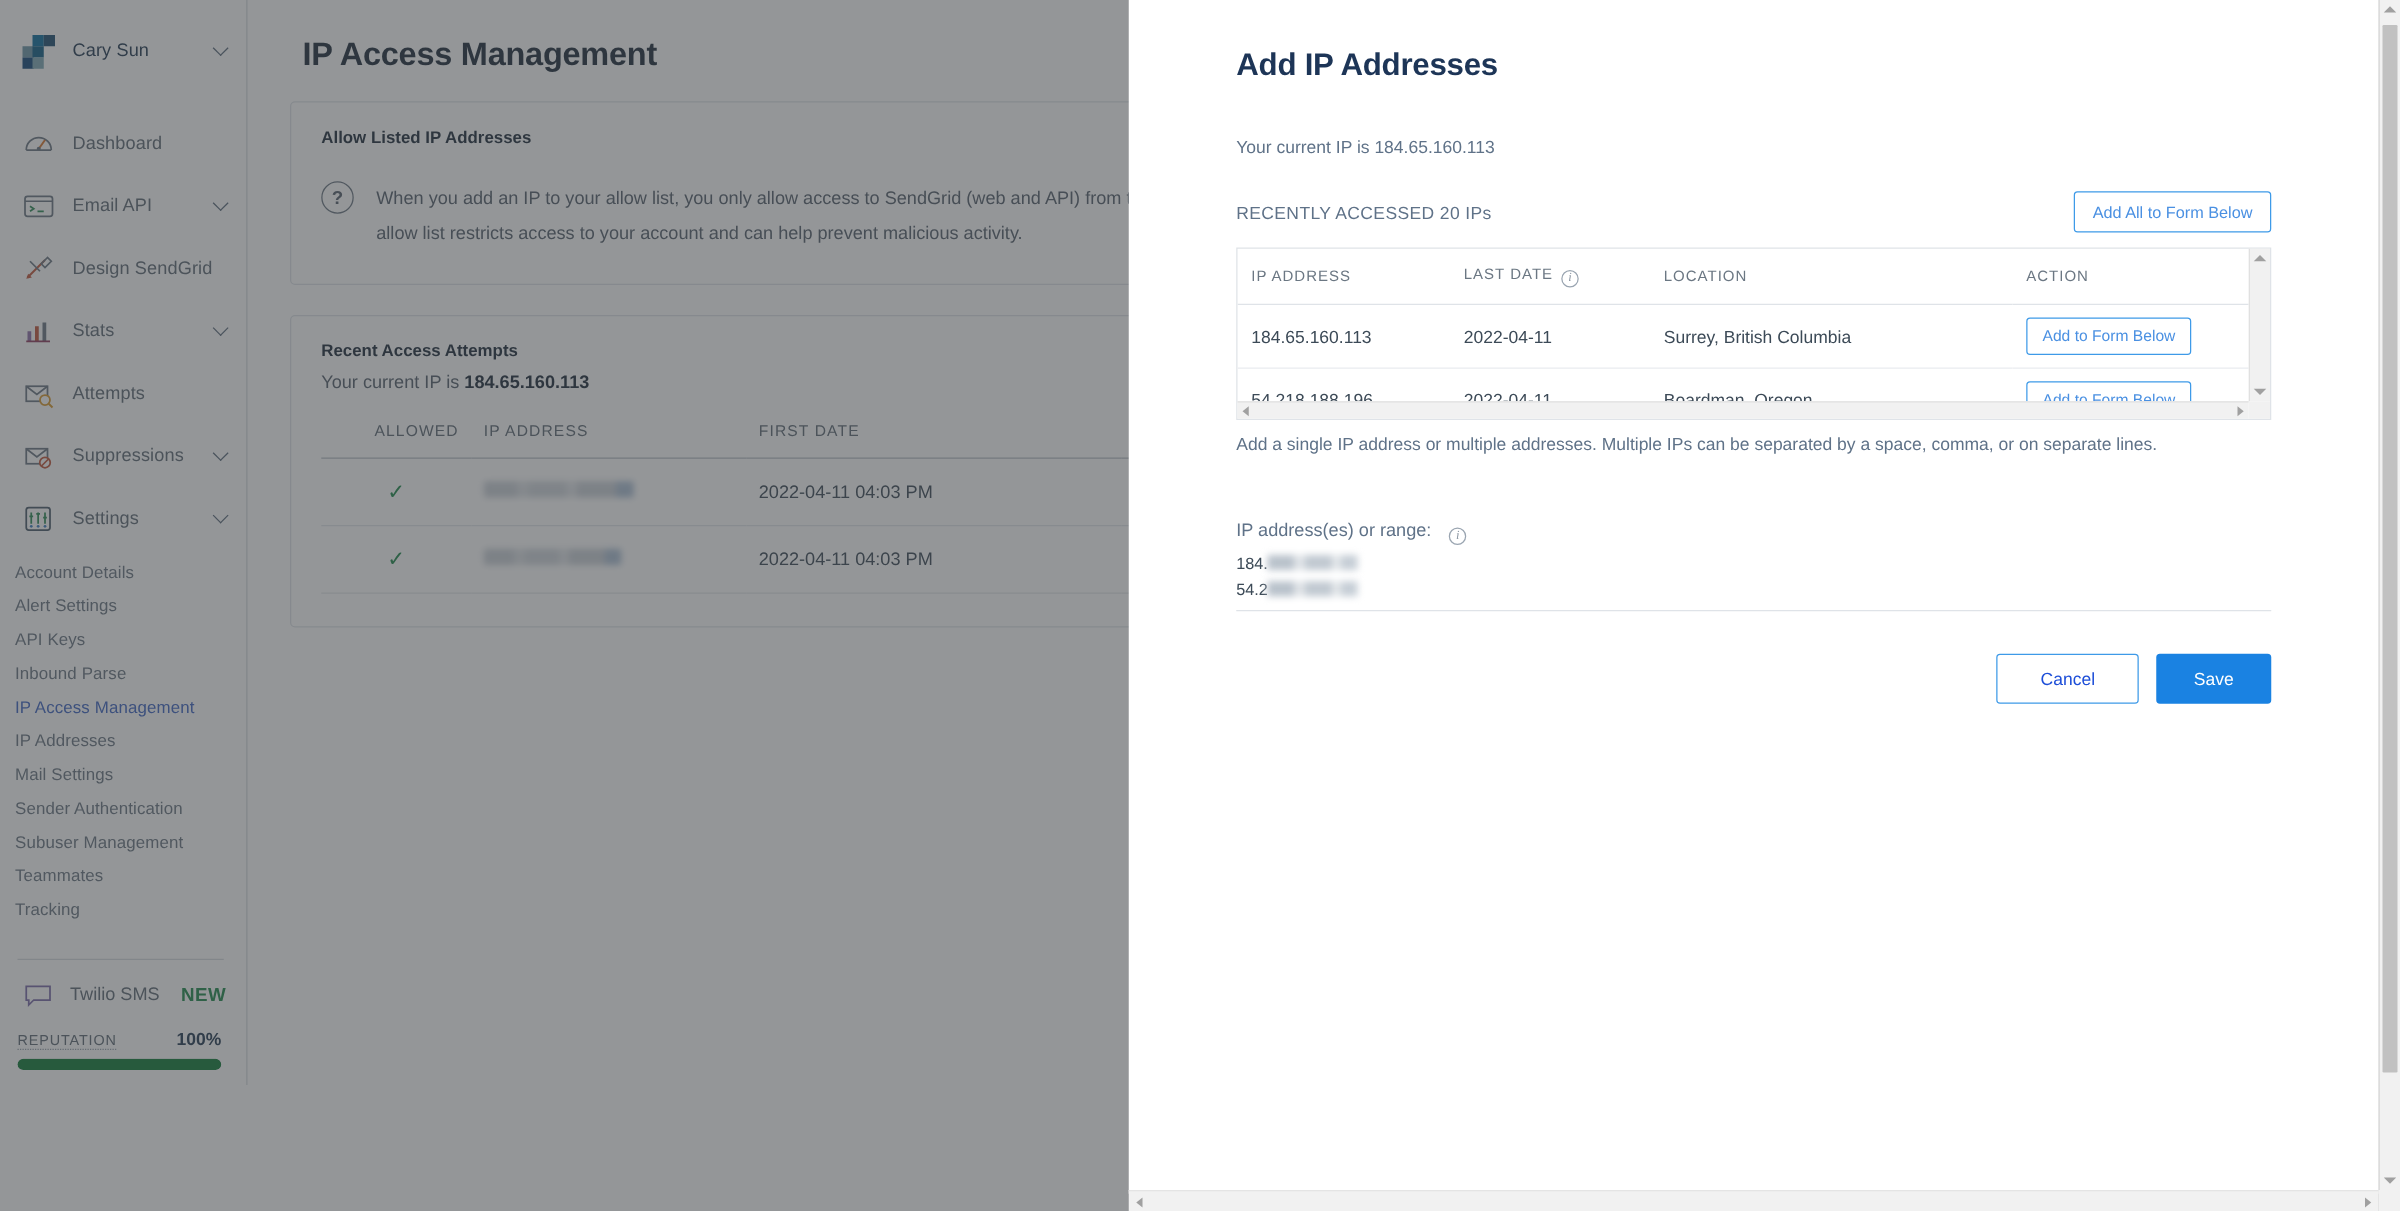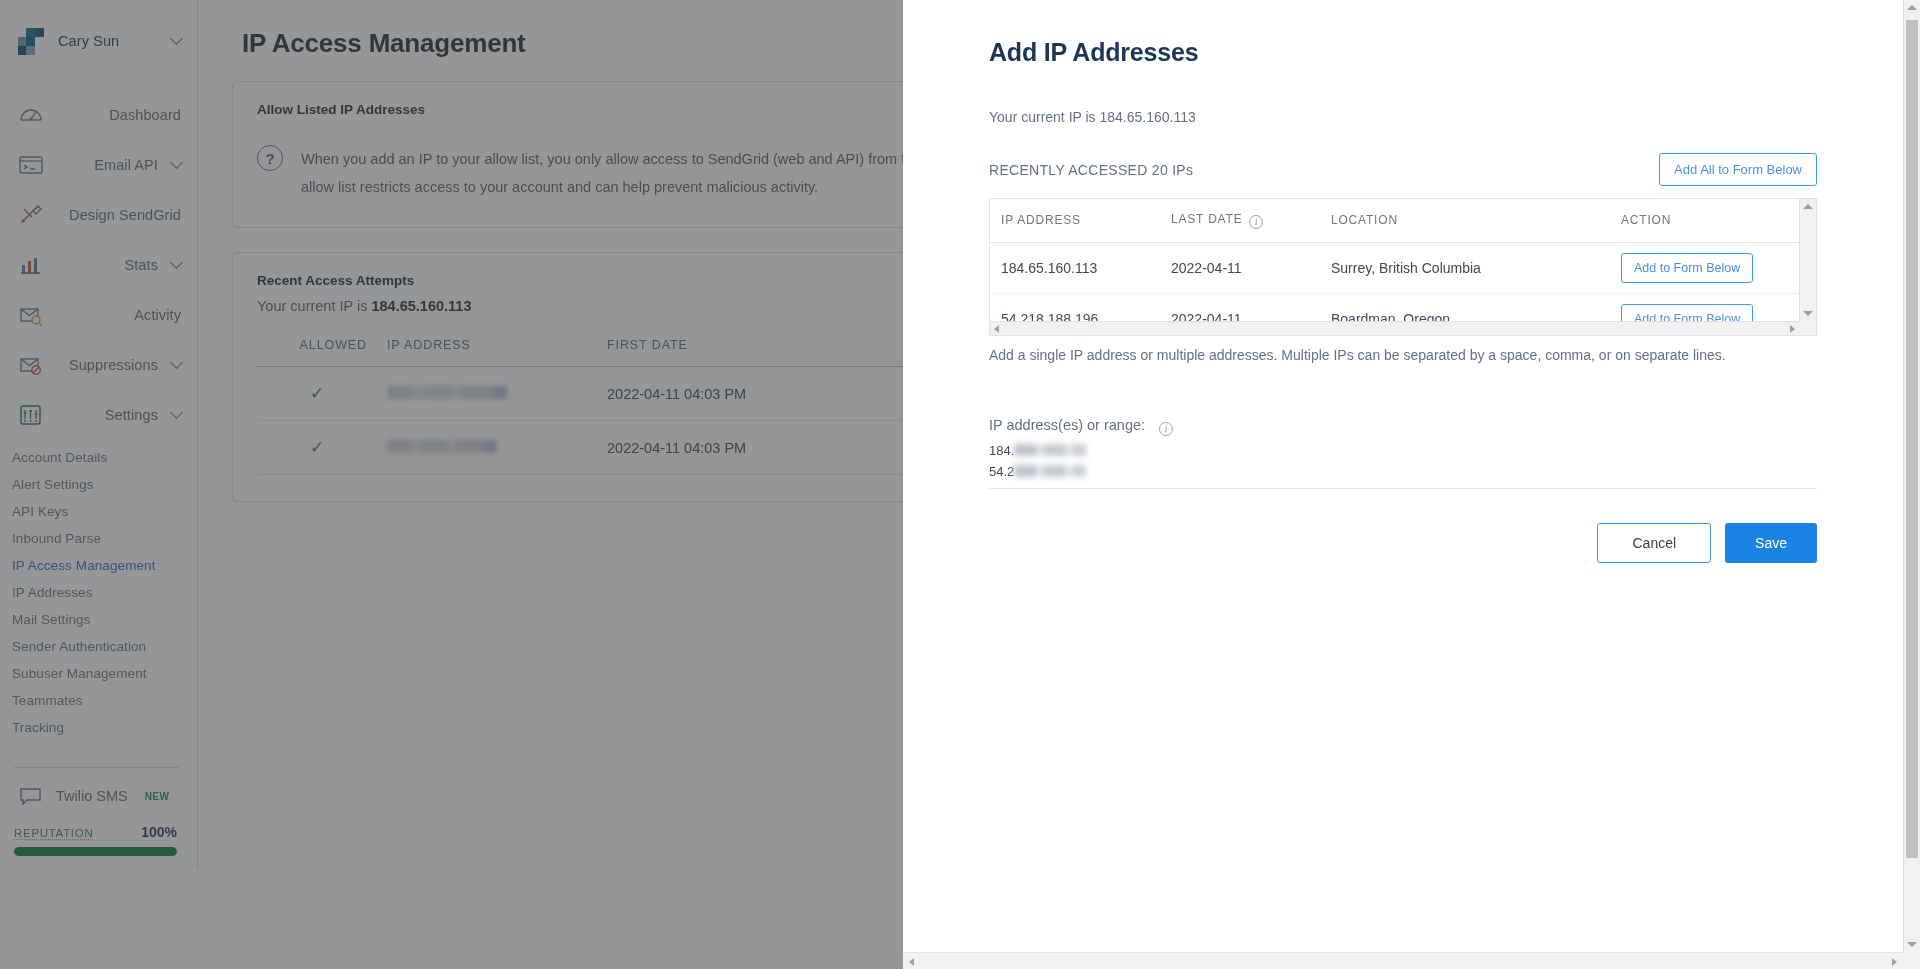--- a/index.html
+++ b/index.html
@@ -28,37 +28,37 @@
   .acct-logo { width: 26px; height: 26px; position: relative; flex: 0 0 26px; }
   .acct-logo i { position: absolute; display: block; }
   .acct-name { font-size: 14.5px; color: #243b53; flex: 1; letter-spacing: .1px; }
   .chev {
     width: 9px; height: 9px; border-right: 1.6px solid #5b6b7c; border-bottom: 1.6px solid #5b6b7c;
     transform: rotate(45deg); margin-top: -5px; flex: 0 0 9px;
   }
   .nav-top { margin-top: 22px; }
   .nav-item {
     display: flex; align-items: center; gap: 14px;
-    padding: 12px 16px 12px 18px; cursor: pointer; text-align: right;
+    padding: 12px 16px 12px 18px; cursor: pointer;
   }
   .nav-ico { width: 26px; height: 26px; flex: 0 0 26px; position: relative; }
   .nav-label { font-size: 14.5px; color: #5f6b76; flex: 1; letter-spacing: .1px; }
 
   .sub-list { margin-top: 4px; padding-bottom: 10px; }
   .sub-item {
     font-size: 13.5px; color: #6b7783; padding: 6px 16px 6px 12px;
     cursor: pointer; letter-spacing: .1px; white-space: nowrap;
   }
   .sub-item.active { color: #3f66c4; }
 
   .side-div { height: 1px; background: #d8dce0; margin: 16px 18px 0 14px; }
   .twilio-row { display: flex; align-items: center; gap: 12px; padding: 18px 16px 10px 18px; }
   .twilio-ico { width: 26px; height: 20px; flex: 0 0 26px; position: relative; }
   .twilio-label { font-size: 14.5px; color: #5f6b76; }
-  .badge-new { font-size: 10px; font-weight: bold; color: #1f8a4c; margin-left: 5px; letter-spacing: .4px; vertical-align: 2px; }
+  .badge-new { font-size: 15px; font-weight: bold; color: #1f8a4c; margin-left: 5px; letter-spacing: .4px; vertical-align: 2px; }
 
   .rep-wrap { position: absolute; left: 0; right: 0; bottom: 12px; padding: 0 20px 0 14px; }
   .rep-head { display: flex; justify-content: space-between; align-items: baseline; }
   .rep-label { font-size: 11.5px; color: #5f6b76; letter-spacing: .7px; border-bottom: 1px dotted #98a2ad; }
   .rep-val { font-size: 14px; font-weight: bold; color: #243b53; }
   .rep-bar { height: 9px; border-radius: 5px; background: #d9dee3; margin-top: 7px; overflow: hidden; }
   .rep-fill { height: 100%; background: #0f7a35; border-radius: 5px; }
 
   .content { flex: 1; padding: 18px 0 0 30px; position: relative; overflow: hidden; }
   .page-title { font-size: 26px; font-weight: bold; color: #1d2b3a; letter-spacing: -.2px; margin: 10px 0 0 14px; }
@@ -147,21 +147,21 @@
   .field-label { font-size: 14.5px; color: #5f7288; margin-top: 52px; }
   .ip-input {
     border: none; border-bottom: 1px solid #dfe3e8; padding-bottom: 6px; margin-top: 4px;
   }
   .ip-line { font-size: 13px; color: #3c4a57; line-height: 21px; white-space: nowrap; }
   .ip-red { display: inline-block; height: 12px; width: 72px; vertical-align: -1px;
     background: linear-gradient(90deg,#b9c2cb 0 30%, #dfe3e7 30% 42%, #c1c9d1 42% 72%, #e3e7ea 72% 82%, #c6ced6 82% 100%);
     filter: blur(3px); }
   .actions { display: flex; justify-content: flex-end; gap: 14px; margin-top: 34px; }
   .btn-cancel {
-    border: 1px solid #3e9ae8; background: #fff; color: #404040;
+    border: 1px solid #3e9ae8; background: #fff; color: #1d4ed8;
     font-size: 14px; padding: 11px 34px; border-radius: 3px; cursor: pointer;
     font-family: "Liberation Sans", sans-serif;
     text-align: right;
   }
   .btn-save {
     border: none; background: #1a82e2; color: #fff;
     font-size: 14px; padding: 12px 30px; border-radius: 3px; cursor: pointer;
     font-family: "Liberation Sans", sans-serif;
   }
   .modal-hscroll {
@@ -253,21 +253,21 @@
 
         <div class="nav-item">
           <span class="nav-ico">
             <svg viewBox="0 0 26 26" width="26" height="26">
                 <rect x="3" y="7" width="17" height="12" fill="none" stroke="#6b7783" stroke-width="1.4"></rect>
                 <path d="M3 7l8.5 6.5L20 7" fill="none" stroke="#6b7783" stroke-width="1.4"></path>
                 <circle cx="18" cy="18" r="4" fill="#fff" stroke="#d9992e" stroke-width="1.4"></circle>
                 <path d="M21 21l3 3" stroke="#d9992e" stroke-width="1.5"></path>
               </svg>
           </span>
-          <span class="nav-label">Activity</span>
+          <span class="nav-label">Attempts</span>
         </div>
 
         <div class="nav-item">
           <span class="nav-ico">
             <svg viewBox="0 0 26 26" width="26" height="26">
                 <rect x="3" y="7" width="17" height="12" fill="none" stroke="#6b7783" stroke-width="1.4"></rect>
                 <path d="M3 7l8.5 6.5L20 7" fill="none" stroke="#6b7783" stroke-width="1.4"></path>
                 <circle cx="18" cy="18" r="4.2" fill="#fff" stroke="#c0563a" stroke-width="1.4"></circle>
                 <path d="M15.2 20.8l5.6-5.6" stroke="#c0563a" stroke-width="1.4"></path>
               </svg>

